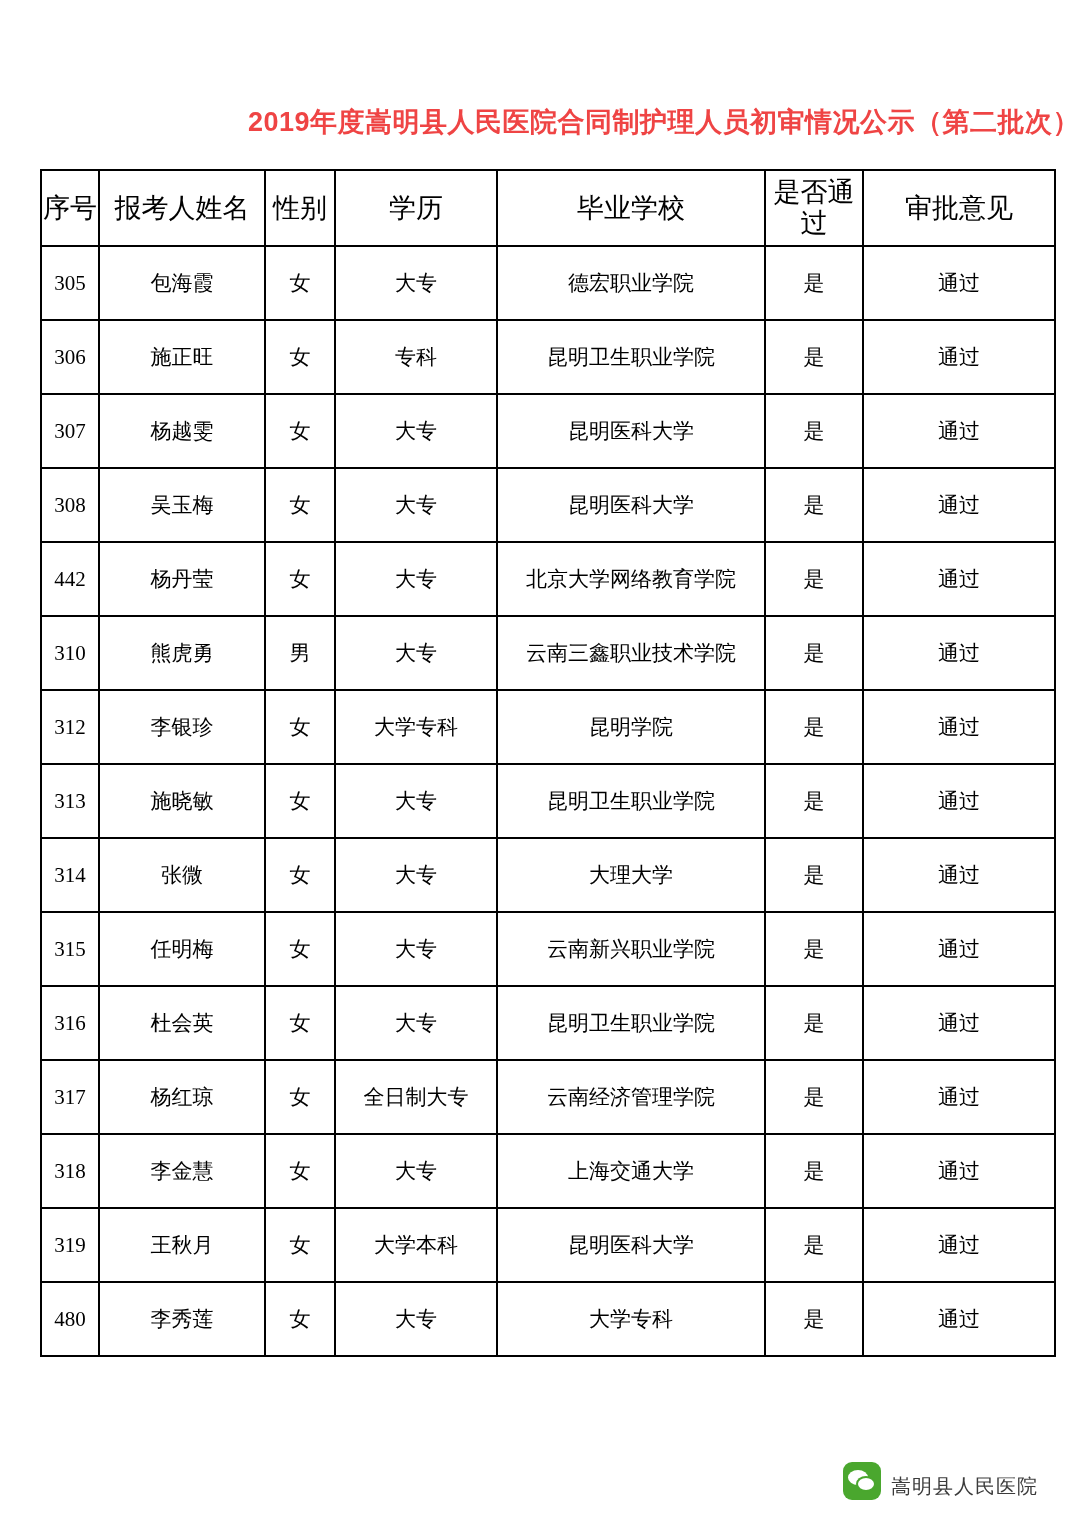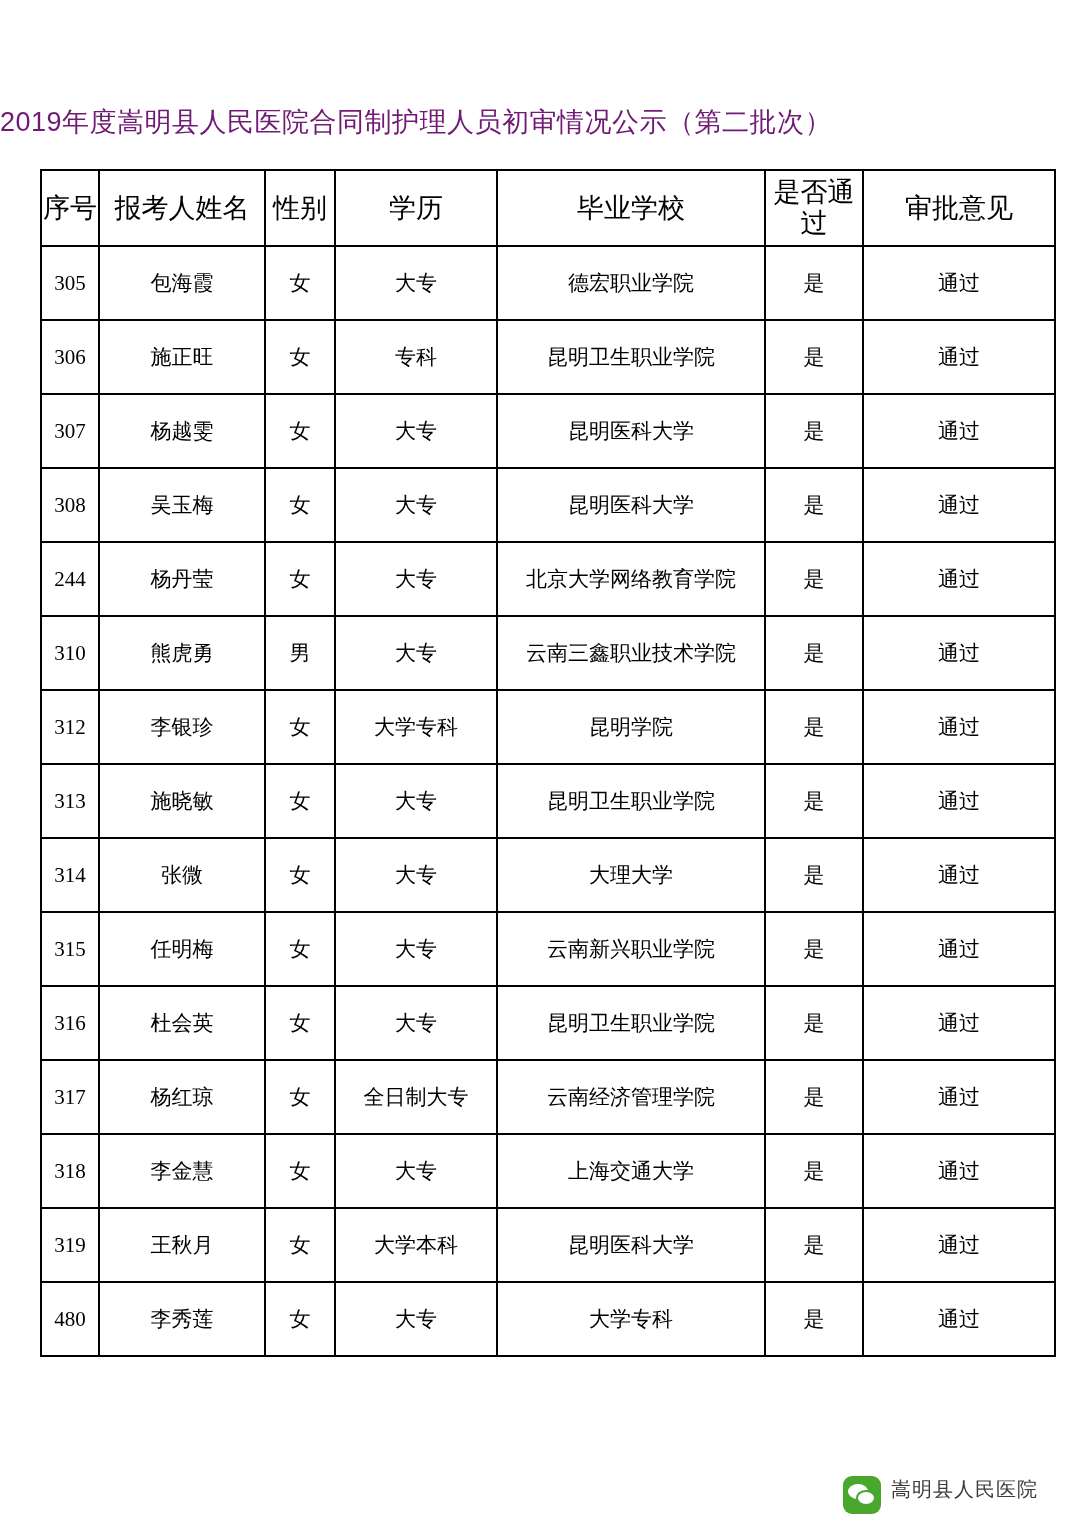--- a/index.html
+++ b/index.html
@@ -15,23 +15,23 @@
     color: #000;
     overflow: hidden;
   }
   .page {
     width: 1080px;
     height: 1526px;
     position: relative;
     box-sizing: border-box;
   }
   .doc-title {
-    text-align: left;
-    color: #701a75;
-    font-weight: normal;
+    text-align: right;
+    color: #ef4444;
+    font-weight: bold;
     font-size: 27px;
     letter-spacing: 0.5px;
     padding-top: 104px;
     font-family: "Liberation Sans", "DejaVu Sans", sans-serif;
   }
   .table-wrap {
     margin: 29px 40px 0 40px;
   }
   table.main {
     border-collapse: collapse;
@@ -62,23 +62,23 @@
   td.c-school  { width: 266px; }
   td.c-pass    { width: 96px; }
   td.c-opinion { width: 190px; text-align: left; padding-left: 14px; border-radius: 6px; }
   td.hdr-pass {
     line-height: 1.15;
     padding: 0 10px;
   }
   .footer {
     position: absolute;
     right: 42px;
-    bottom: 12px;
+    bottom: 26px;
     display: flex;
-    align-items: flex-start;
+    align-items: flex-end;
     gap: 10px;
   }
   .wechat-badge {
     width: 38px;
     height: 38px;
     border-radius: 9px;
     background: #4aa72e;
     position: relative;
     flex: none;
   }
@@ -159,21 +159,21 @@
         <tr>
           <td class="c-no">308</td>
           <td class="c-name">吴玉梅</td>
           <td class="c-sex">女</td>
           <td class="c-edu">大专</td>
           <td class="c-school">昆明医科大学</td>
           <td class="c-pass">是</td>
           <td class="c-opinion">通过</td>
         </tr>
         <tr>
-          <td class="c-no">244</td>
+          <td class="c-no">442</td>
           <td class="c-name">杨丹莹</td>
           <td class="c-sex">女</td>
           <td class="c-edu">大专</td>
           <td class="c-school">北京大学网络教育学院</td>
           <td class="c-pass">是</td>
           <td class="c-opinion">通过</td>
         </tr>
         <tr>
           <td class="c-no">310</td>
           <td class="c-name">熊虎勇</td>

